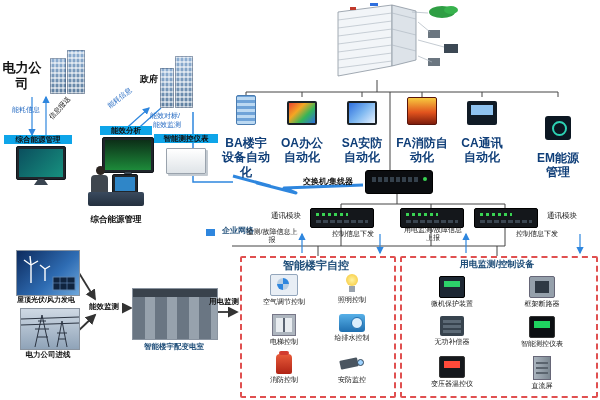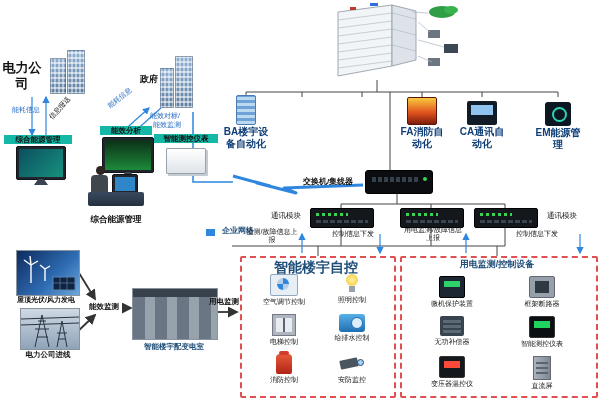--- a/index.html
+++ b/index.html
@@ -2,21 +2,21 @@
 <html><head>
 <meta charset="utf-8">
 <style>
   html,body{margin:0;padding:0;background:#fff;font-family:"Liberation Sans",sans-serif;}
   .stage{position:relative;width:600px;height:400px;background:#fff;overflow:hidden;}
   .abs{position:absolute;}
   .lbl{position:absolute;font-size:7.5px;color:#111;line-height:1.2;text-align:center;}
   .b{font-weight:bold;}
   .blue{color:#1f66c0;}
   .tblue{color:#1f4e79;}
-  .greenbg{background:#14b8a6;padding:0 2px;}
+  .greenbg{background:#0ea5e9;padding:0 2px;}
 
   
   .tower{position:absolute;bottom:0;
     background:
       repeating-linear-gradient(90deg, rgba(255,255,255,.45) 0 2px, transparent 2px 4px),
       repeating-linear-gradient(0deg, rgba(255,255,255,.55) 0 2px, transparent 2px 5px),
       linear-gradient(#8fb0d4,#5f7f9f);
     box-shadow:inset 0 0 0 1px rgba(35,55,85,.4);}
 
   
@@ -43,21 +43,21 @@
   
   .photo{position:absolute;border:1px solid #8a94a0;overflow:hidden;}
   .ph-energy{background:linear-gradient(135deg,#0d2b5e,#2f6db4 60%,#6fa8dc);}
   .ph-tower{background:linear-gradient(#cfd9e4,#8fa3b8);}
   .ph-cab{background:repeating-linear-gradient(90deg,#6a7683 0 12px,#97a2ad 12px 22px);}
   .ph-cab::after{content:"";position:absolute;left:0;top:0;right:0;height:8px;background:#39424c;}
 
   
   .sys{position:absolute;width:52px;text-align:center;}
   .sic{height:30px;display:flex;align-items:flex-end;justify-content:center;}
-  .slb{font-size:10px;font-weight:bold;color:#0f3e78;line-height:1.2;margin-top:1px;}
+  .slb{font-size:12px;font-weight:bold;color:#0f3e78;line-height:1.2;margin-top:11px;}
   .sic-ba{width:18px;height:28px;background:repeating-linear-gradient(0deg,#bcd9f2 0 3px,#6fa3d8 3px 6px);border:1px solid #4a7cb0;border-radius:2px;}
   .sic-oa,.sic-sa{width:30px;height:24px;background:#1a2126;border-radius:2px;padding:2px;box-sizing:border-box;}
   .sic-oa::after{content:"";display:block;width:100%;height:100%;background:linear-gradient(135deg,#e8452f,#f5a623 35%,#35b558 65%,#2e6fde);}
   .sic-sa::after{content:"";display:block;width:100%;height:100%;background:linear-gradient(135deg,#2e6fde,#7db7f0 50%,#e8f2ff);}
   .sic-fa{width:28px;height:26px;background:linear-gradient(180deg,#f7c93e,#e2541e 55%,#7e1d0c);border:1px solid #5a140a;border-radius:2px;}
   .sic-ca{width:30px;height:24px;background:#101b26;border-radius:2px;position:relative;}
   .sic-ca::after{content:"";position:absolute;left:4px;top:4px;width:22px;height:10px;background:#8fc3f0;}
   .sic-em{width:26px;height:24px;background:#0c1722;border-radius:3px;position:relative;}
   .sic-em::after{content:"";position:absolute;left:7px;top:5px;width:11px;height:11px;border-radius:50%;border:2px solid #2dd2b4;}
 
@@ -201,33 +201,45 @@
   </div>
   <div class="abs" style="left:88px;top:192px;width:56px;height:14px;background:linear-gradient(#3a4a5e,#24303f);border-radius:2px"></div>
   <div class="lbl b" style="left:84px;top:214px;width:64px;font-size:8.5px">综合能源管理</div>
 
   <div class="sys" style="left:220px;top:95px">
     <div class="sic">
         <div class="sic-ba"></div>
       </div>
     <div class="slb">BA楼宇设备自动化</div>
   </div>
+  <div class="sys" style="left:276px;top:95px">
+    <div class="sic">
+        <div class="sic-oa"></div>
+      </div>
+    <div class="slb">OA办公自动化</div>
+  </div>
+  <div class="sys" style="left:336px;top:95px">
+    <div class="sic">
+        <div class="sic-sa"></div>
+      </div>
+    <div class="slb">SA安防自动化</div>
+  </div>
   <div class="sys" style="left:396px;top:95px">
     <div class="sic">
         <div class="sic-fa"></div>
       </div>
     <div class="slb">FA消防自动化</div>
   </div>
   <div class="sys" style="left:456px;top:95px">
     <div class="sic">
         <div class="sic-ca"></div>
       </div>
     <div class="slb">CA通讯自动化</div>
   </div>
-  <div class="sys" style="left:532px;top:96px">
+  <div class="sys" style="left:532px;top:110px">
     <div class="sic">
         <div class="sic-em"></div>
       </div>
     <div class="slb">EM能源管理</div>
   </div>
 
   <div class="lbl b" style="left:292px;top:177px;width:72px;font-size:8px">交换机/集线器</div>
   <div class="switch" style="left:365px;top:170px;width:66px;height:22px"></div>
 
   <div class="lbl" style="left:264px;top:211px;width:44px">通讯模块</div>
@@ -275,21 +287,21 @@
   <div class="lbl b" style="left:10px;top:350px;width:76px">电力公司进线</div>
 
   <div class="lbl b" style="left:84px;top:302px;width:40px">能效监测</div>
 
   <div class="photo ph-cab" style="left:132px;top:288px;width:84px;height:50px"></div>
   <div class="lbl b tblue" style="left:116px;top:342px;width:116px">智能楼宇配变电室</div>
 
   <div class="lbl b" style="left:206px;top:297px;width:36px">用电监测</div>
 
   <div class="dbox" style="left:240px;top:256px;width:152px;height:138px"></div>
-  <div class="lbl b tblue" style="left:240px;top:259px;width:152px;font-size:14px">智能楼宇自控</div>
+  <div class="lbl b tblue" style="left:240px;top:259px;width:152px;font-size:11px">智能楼宇自控</div>
 
   <div class="itm" style="left:254px;top:274px;width:60px">
     <div class="ic ic-ac"></div>
     <div>空气调节控制</div>
   </div>
   <div class="itm" style="left:322px;top:274px;width:60px">
     <div class="ic ic-light"></div>
     <div>照明控制</div>
   </div>
   <div class="itm" style="left:254px;top:314px;width:60px">

